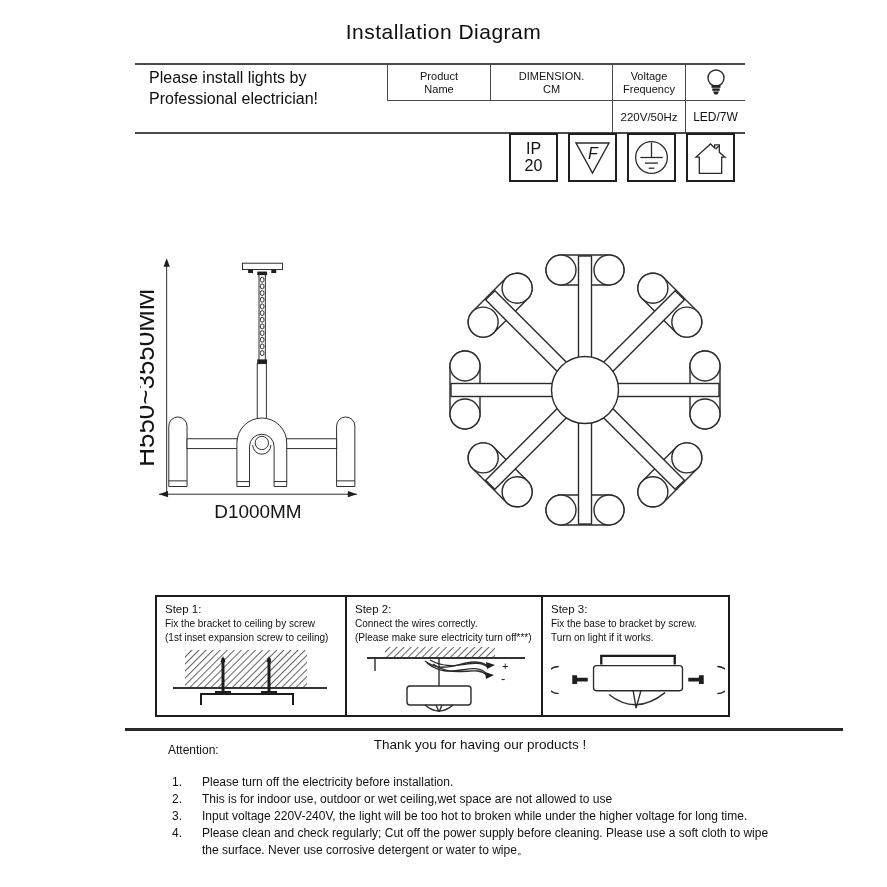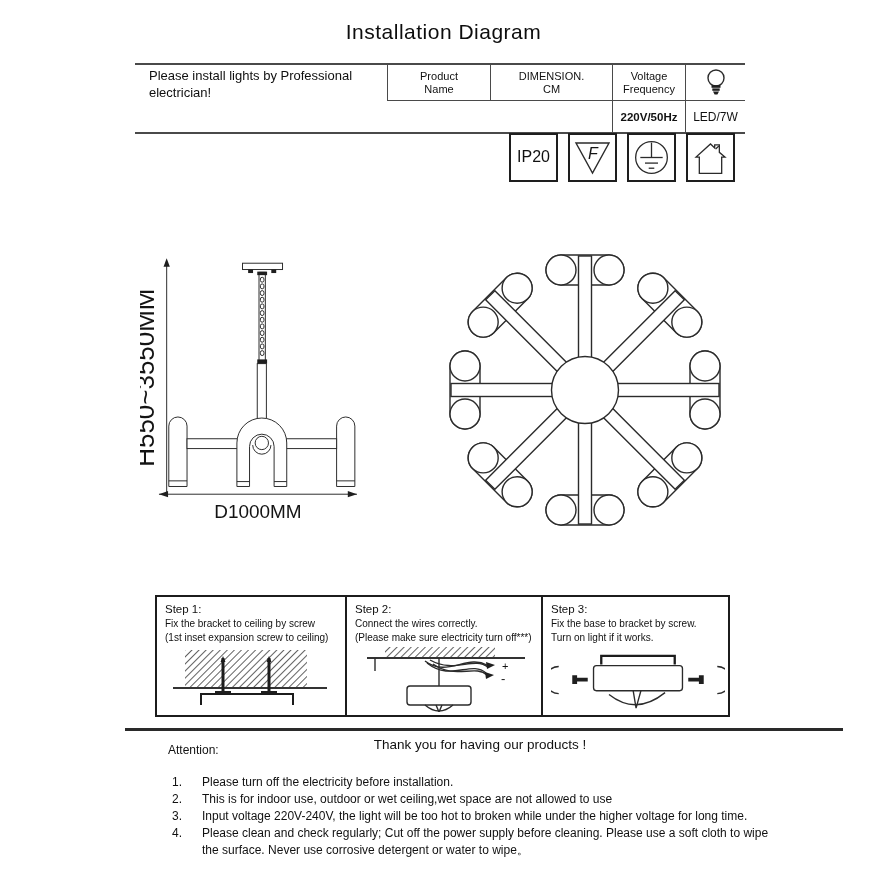--- a/index.html
+++ b/index.html
@@ -13,31 +13,31 @@
   
   .info-table{
     left:135px;top:63px;width:610px;
     border-top:2px solid #4a4a4a;border-bottom:2px solid #4a4a4a;
     display:grid;
     grid-template-columns:252px 103px 122px 73px 60px;
     grid-template-rows:36px 31px;
   }
   .cell{border-left:1px solid #4a4a4a;display:flex;align-items:center;justify-content:center;text-align:center;}
   .warn-cell{grid-column:1;grid-row:1/3;border-left:none;display:block;text-align:left;
-    padding:3px 6px 0 14px;font-size:13px;line-height:1.3;color:#0f0f0f;}
+    padding:3px 6px 0 14px;font-size:16px;line-height:1.3;color:#0f0f0f;}
   .hdr{font-size:11px;border-bottom:1px solid #4a4a4a;line-height:1.15;}
   .hdr span{display:inline-block;}
   .hdr-product span{max-width:52px;}
   .hdr-dim span{max-width:78px;}
   .hdr-volt span{max-width:64px;}
   .val{font-size:12px;}
-  .val-volt{font-size:11.5px;font-weight:bold;}
+  .val-volt{font-size:11.5px;}
   
   .cert-row{left:509px;top:133px;display:flex;gap:10px;}
-  .cert-box{width:45px;height:45px;border:2px solid #1e1e1e;display:flex;flex-direction:row;align-items:center;justify-content:center;background:#fff;}
+  .cert-box{width:45px;height:45px;border:2px solid #1e1e1e;display:flex;flex-direction:column;align-items:center;justify-content:center;background:#fff;}
   .ip-text{font-size:16px;line-height:1.05;color:#111;text-align:center;}
   
   svg{display:block;}
   svg .ln{stroke:#2b2b2b;stroke-width:1.4;fill:none;}
   svg .lnw{stroke:#2b2b2b;stroke-width:1.4;fill:#ffffff;}
   svg .fil{fill:#1f1f1f;stroke:none;}
   svg text{font-family:"Liberation Sans",sans-serif;fill:#141414;}
   
   .step-box{top:595px;height:122px;border:2px solid #1c1c1c;box-sizing:border-box;background:#fff;padding:5px 7px 0 8px;}
   .step1{left:155px;width:192px;}

